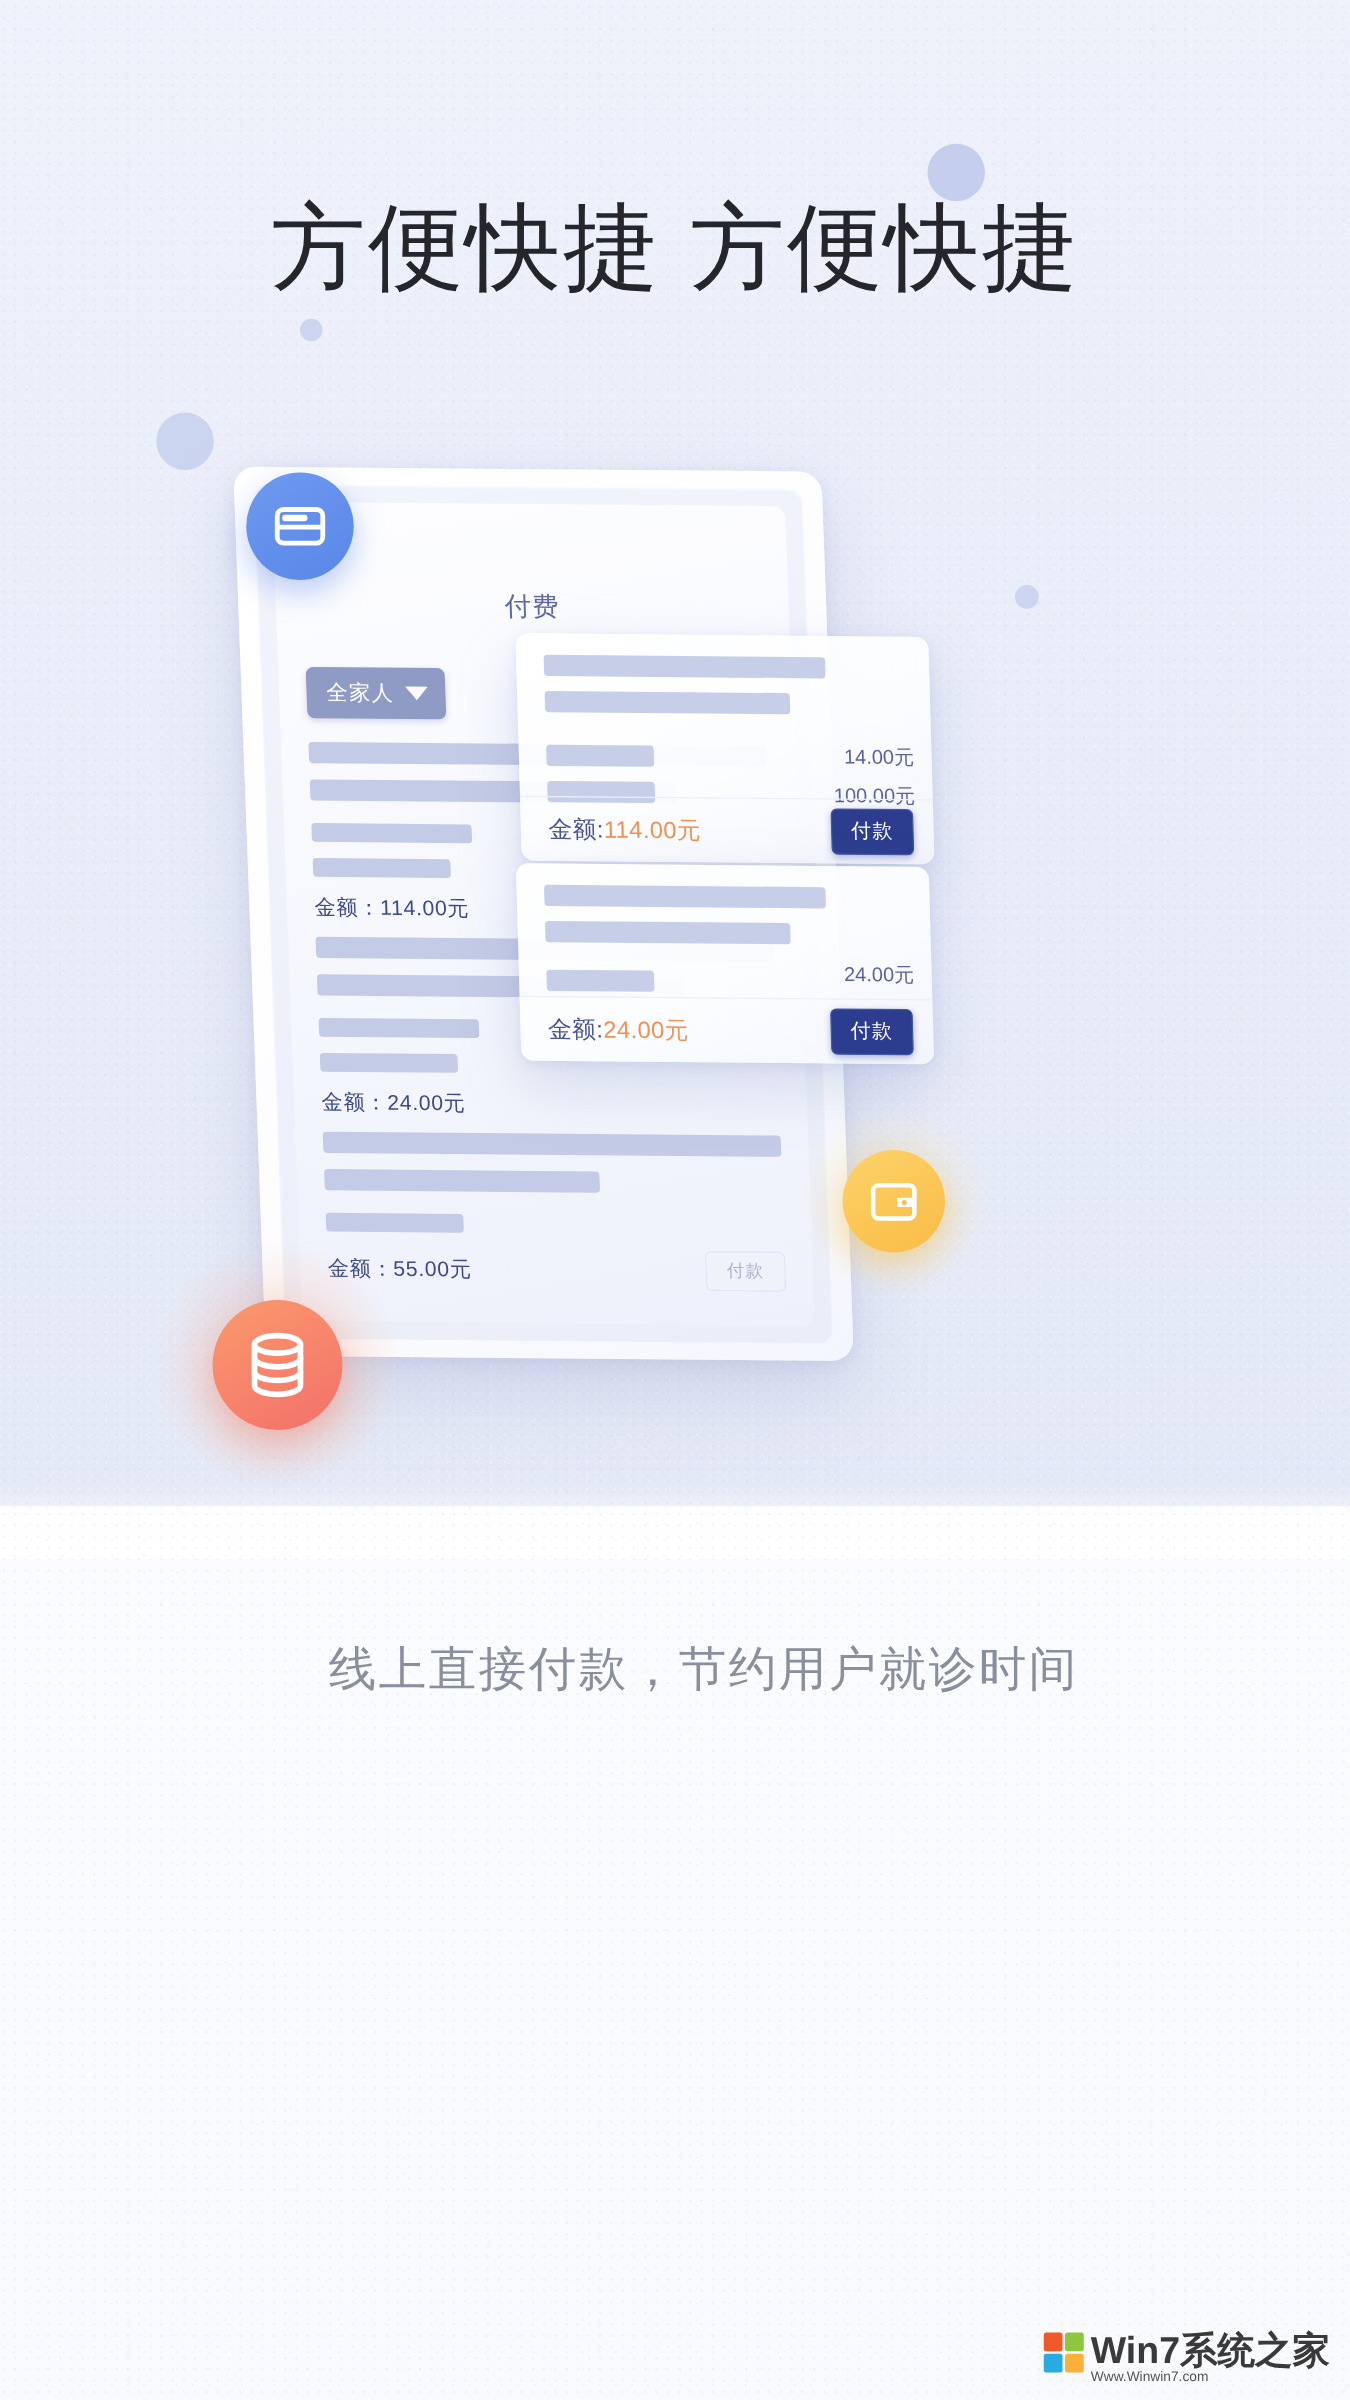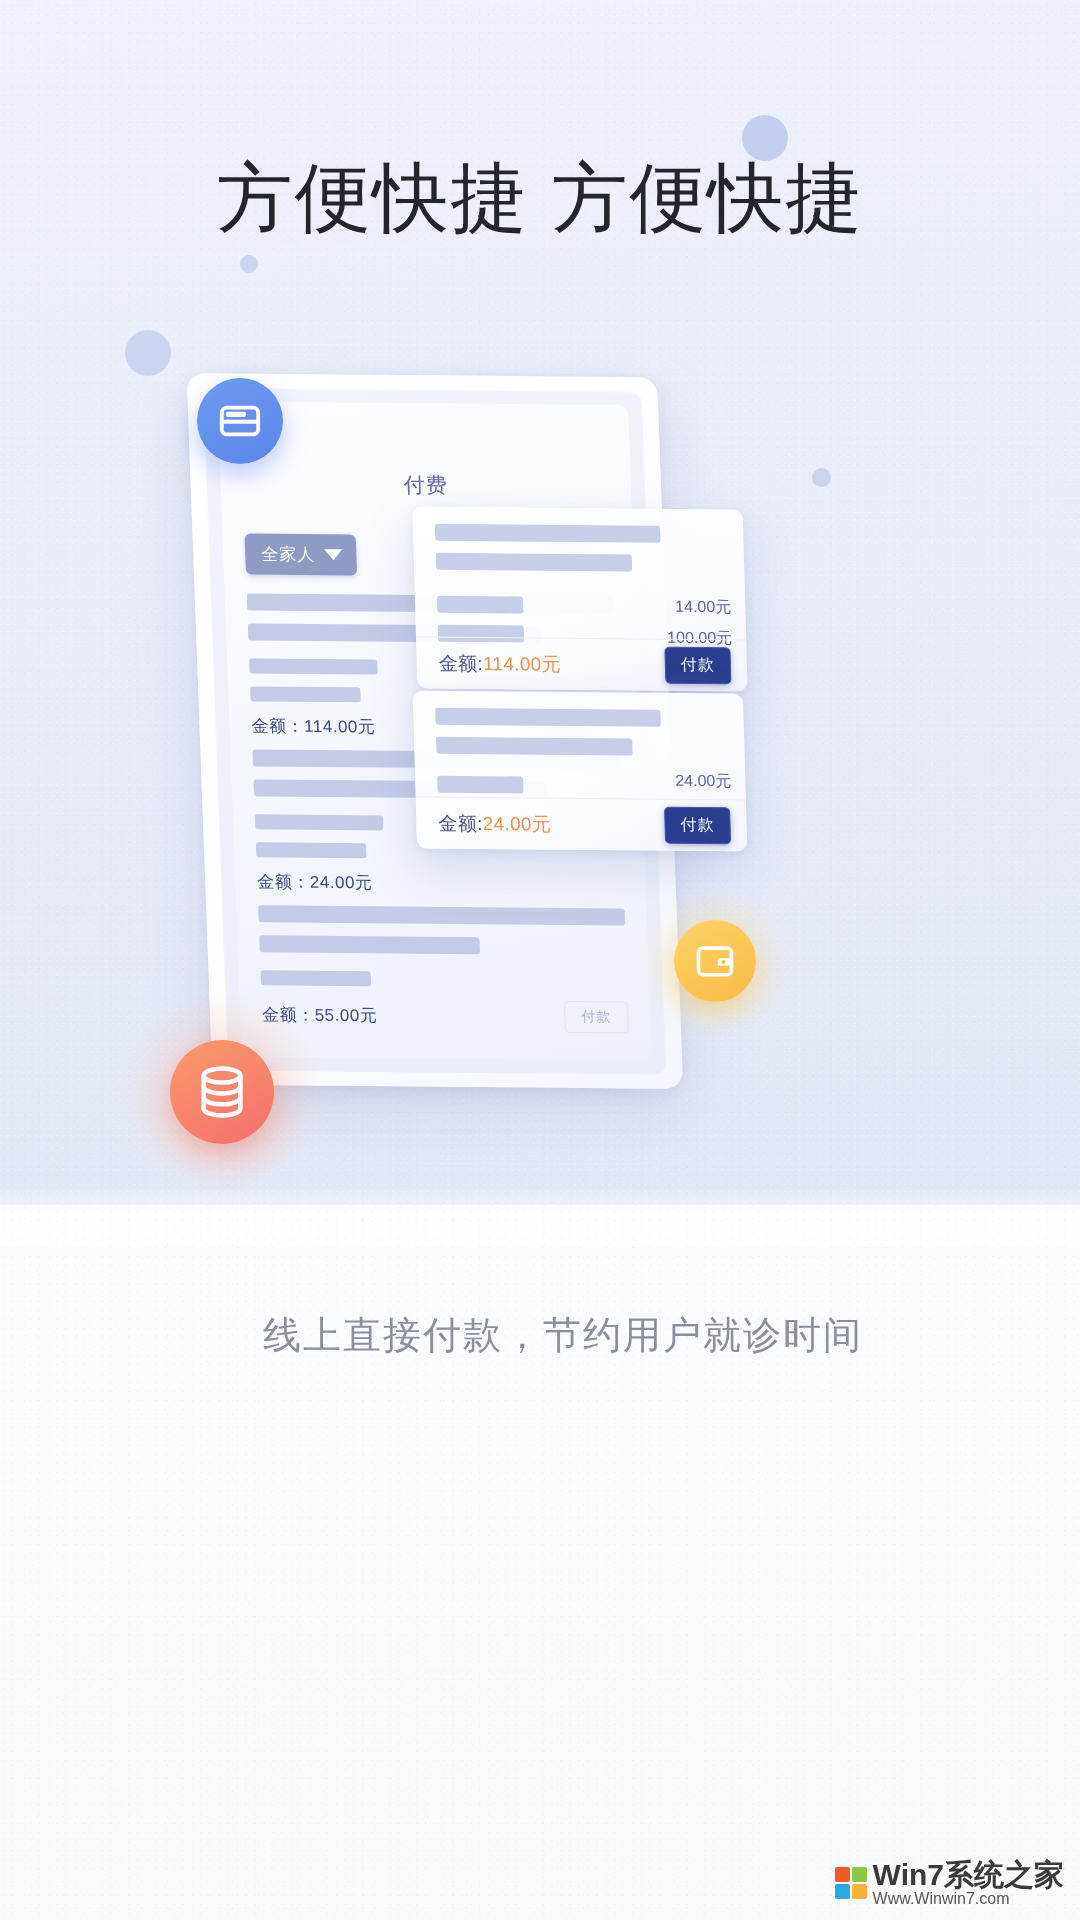--- a/index.html
+++ b/index.html
@@ -171,30 +171,30 @@
 
   
   .caption {
     position:absolute; left:0; top:1310px; width:1080px; text-align:center;
     font-size:38px; color:#8a8f9e; letter-spacing:2px;margin-left:23px;
   }
 
   
   .watermark {
     position:absolute; right:16px; bottom:12px;
-    display:flex; align-items:center; gap:4px;
+    display:flex; align-items:flex-start; gap:4px;
   }
   .wm-flag { width:34px; height:34px; position:relative; }
   .wm-flag i { position:absolute; width:15px; height:15px; border-radius:2px; display:block; }
   .wm-flag i:nth-child(1){ left:0; top:0; background:#f05a28; }
   .wm-flag i:nth-child(2){ left:17px; top:0; background:#8dc63f; }
   .wm-flag i:nth-child(3){ left:0; top:17px; background:#29abe2; }
   .wm-flag i:nth-child(4){ left:17px; top:17px; background:#fbb03b; }
   .wm-text { font-size:30px; font-weight:bold; color:#3a3a3a; line-height:1; }
-  .wm-sub { font-size:16px; color:#555; }
+  .wm-sub { font-size:11px; color:#555; }
 </style>
 </head>
 <body>
 
 <div class="bg-top"></div>
 <div class="bg-floor"></div>
 <div class="noise"></div>
 
 <div class="dot dot-a"></div>
 <div class="dot dot-b"></div>

